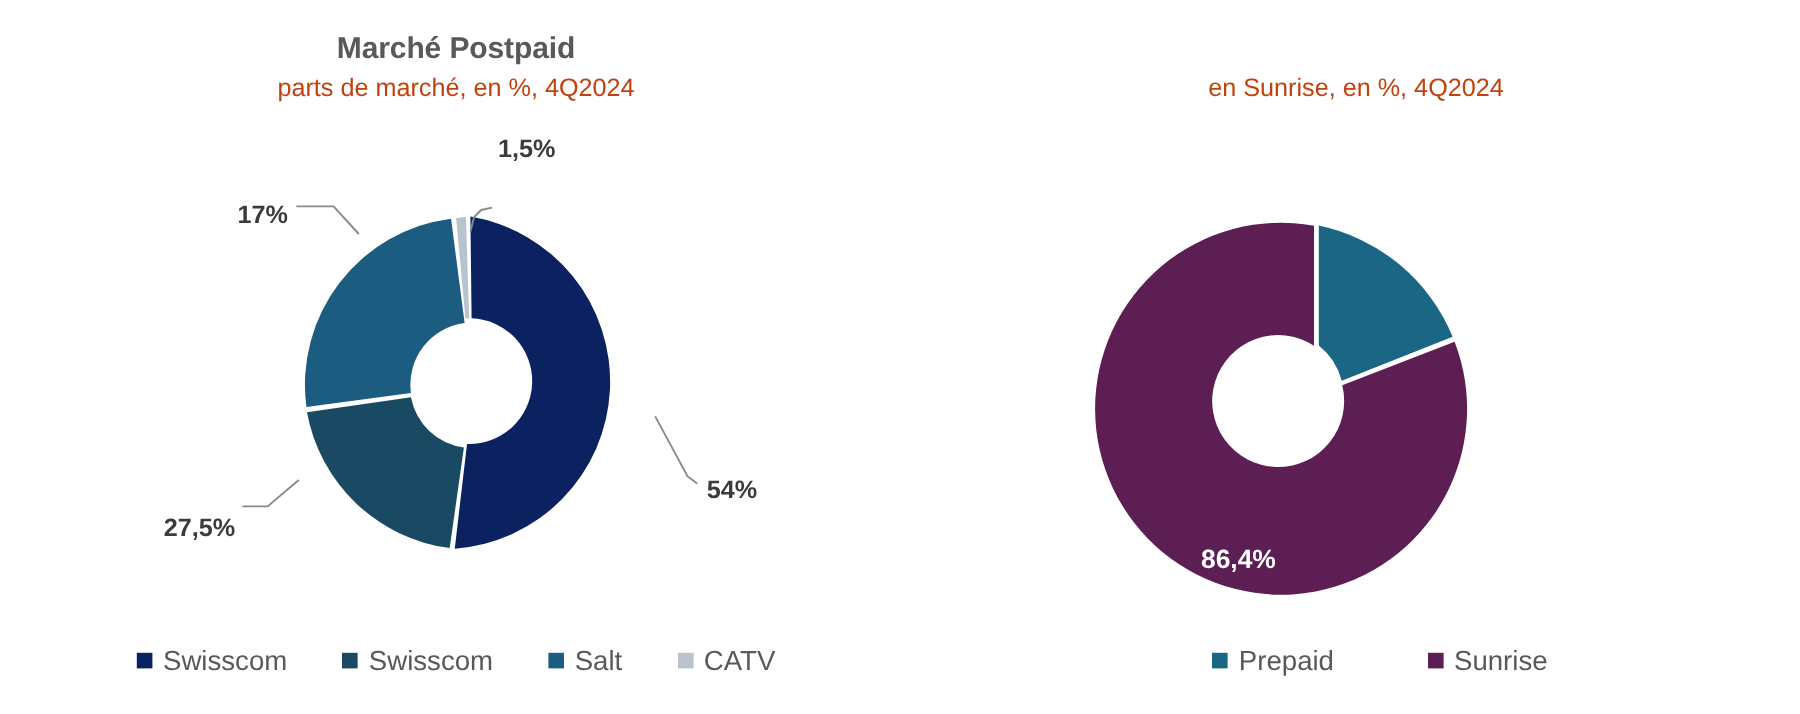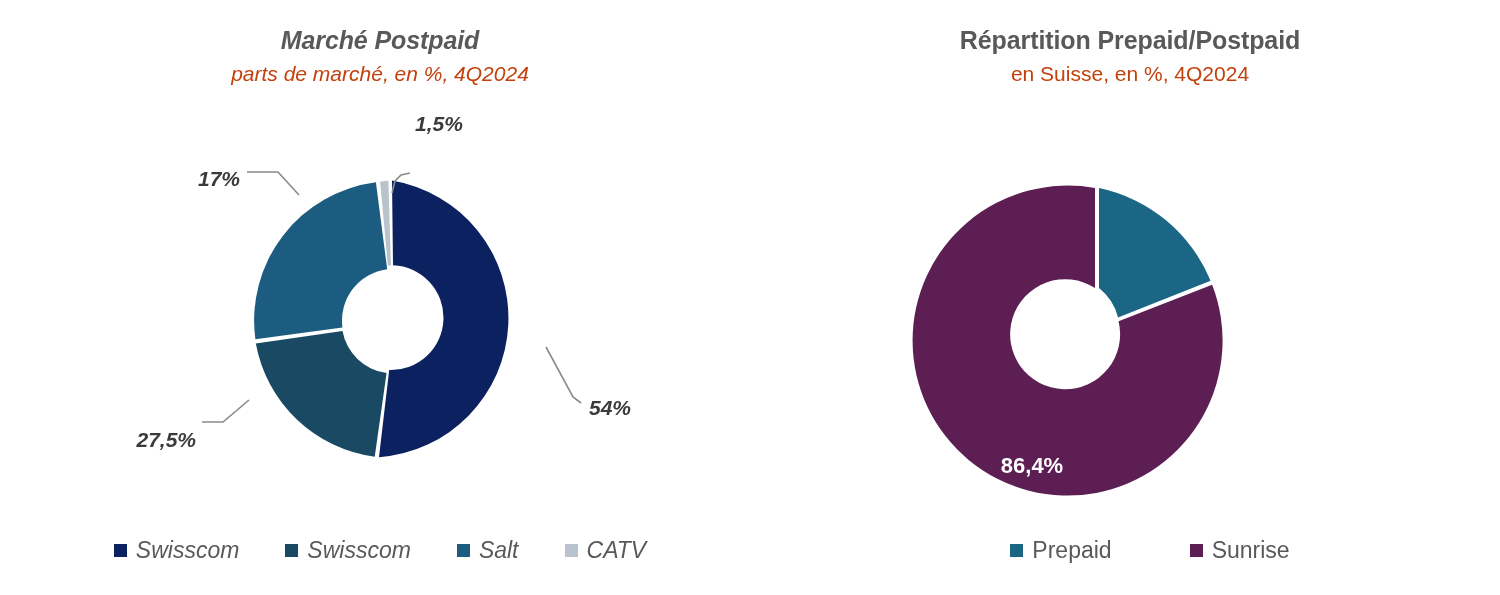--- a/index.html
+++ b/index.html
@@ -12,21 +12,21 @@
     height: 595px;
     position: relative;
     font-family: "Liberation Sans", sans-serif;
     overflow: hidden;
   }
   .panel {
     position: absolute;
     top: 0;
     height: 595px;
   }
-  #panel-left  { left: 0;   width: 760px; font-style: italic; }
+  #panel-left  { left: 0;   width: 760px; }
   #panel-right { left: 760px; width: 740px; }
 
   .chart-title {
     position: absolute;
     left: 0;
     right: 0;
     text-align: center;
     font-size: 25px;
     font-weight: bold;
     color: #58595b;
@@ -163,22 +163,21 @@
     </div>
     <div class="legend-item">
       <span class="legend-swatch" style="background:#b9c3cd"></span>
       <span class="legend-label">CATV</span>
     </div>
   </div>
 </div>
 
 <div class="panel" id="panel-right">
 
-  <div class="chart-title">Répartition Prepaid/Postpaid</div>
-  <div class="chart-subtitle">en Suisse, en %, 4Q2024</div>
+  <div class="chart-subtitle">en Sunrise, en %, 4Q2024</div>
 
   <div class="donut-wrap">
     <svg width="740" height="595" viewBox="0 0 740 595">
 
       <path fill="#1b6585" d="M 327.0 188.0
                A 155 155 0 0 1 438.56 280.71
                L 346.07 317.39
                A 55 55 0 0 0 327.0 288.0
                Z"></path>
 

